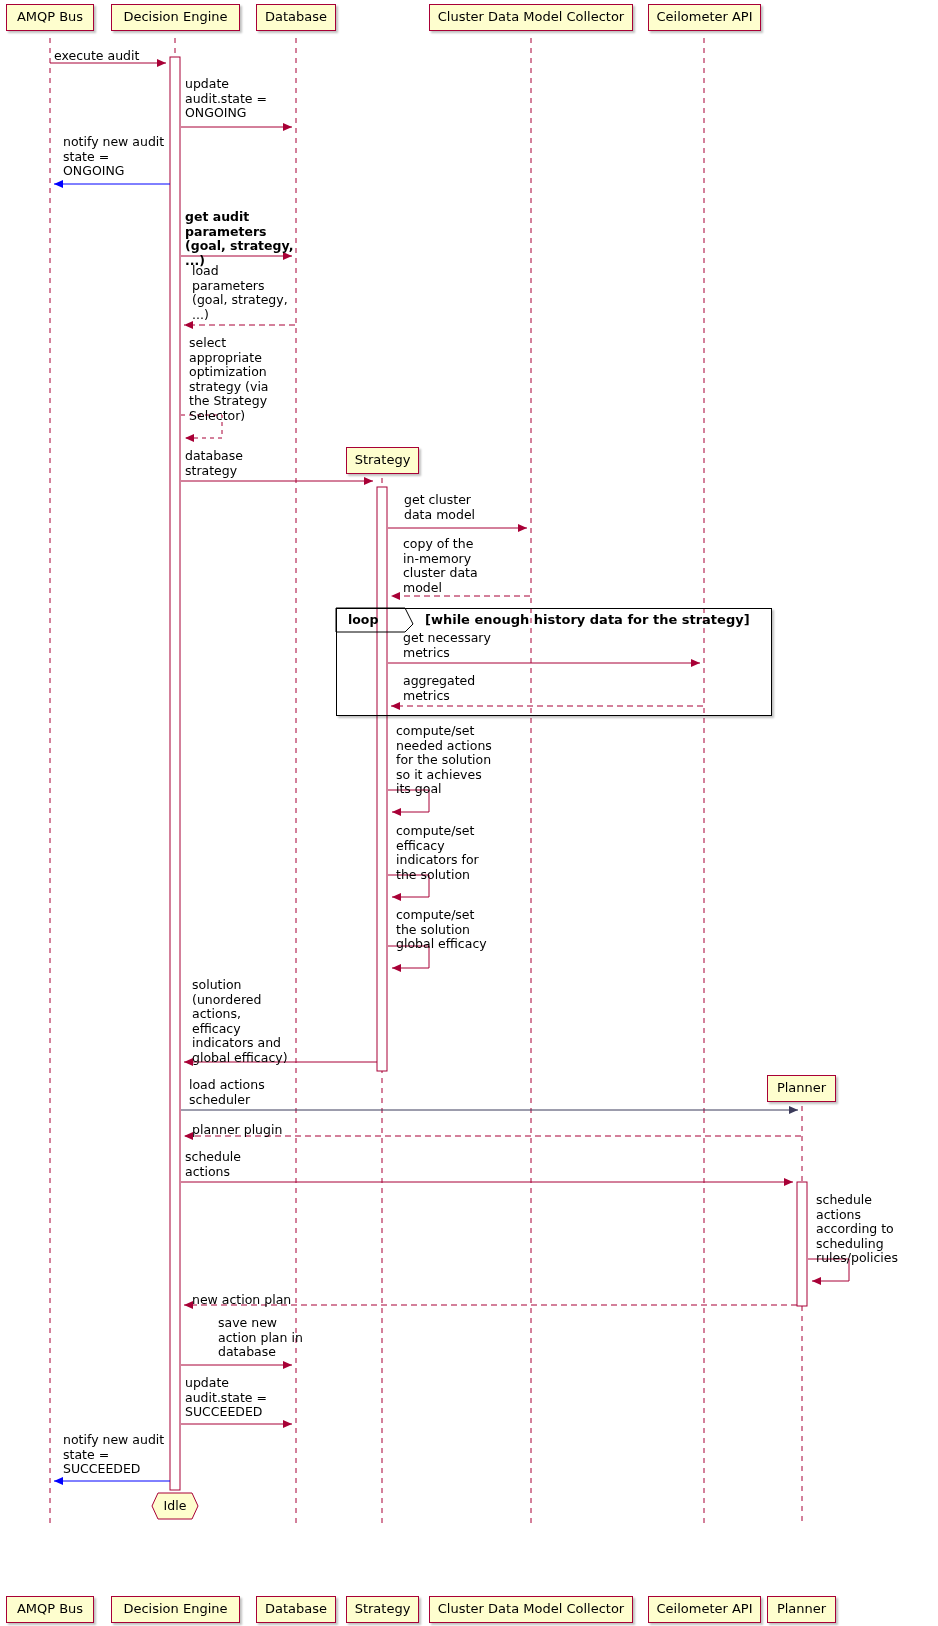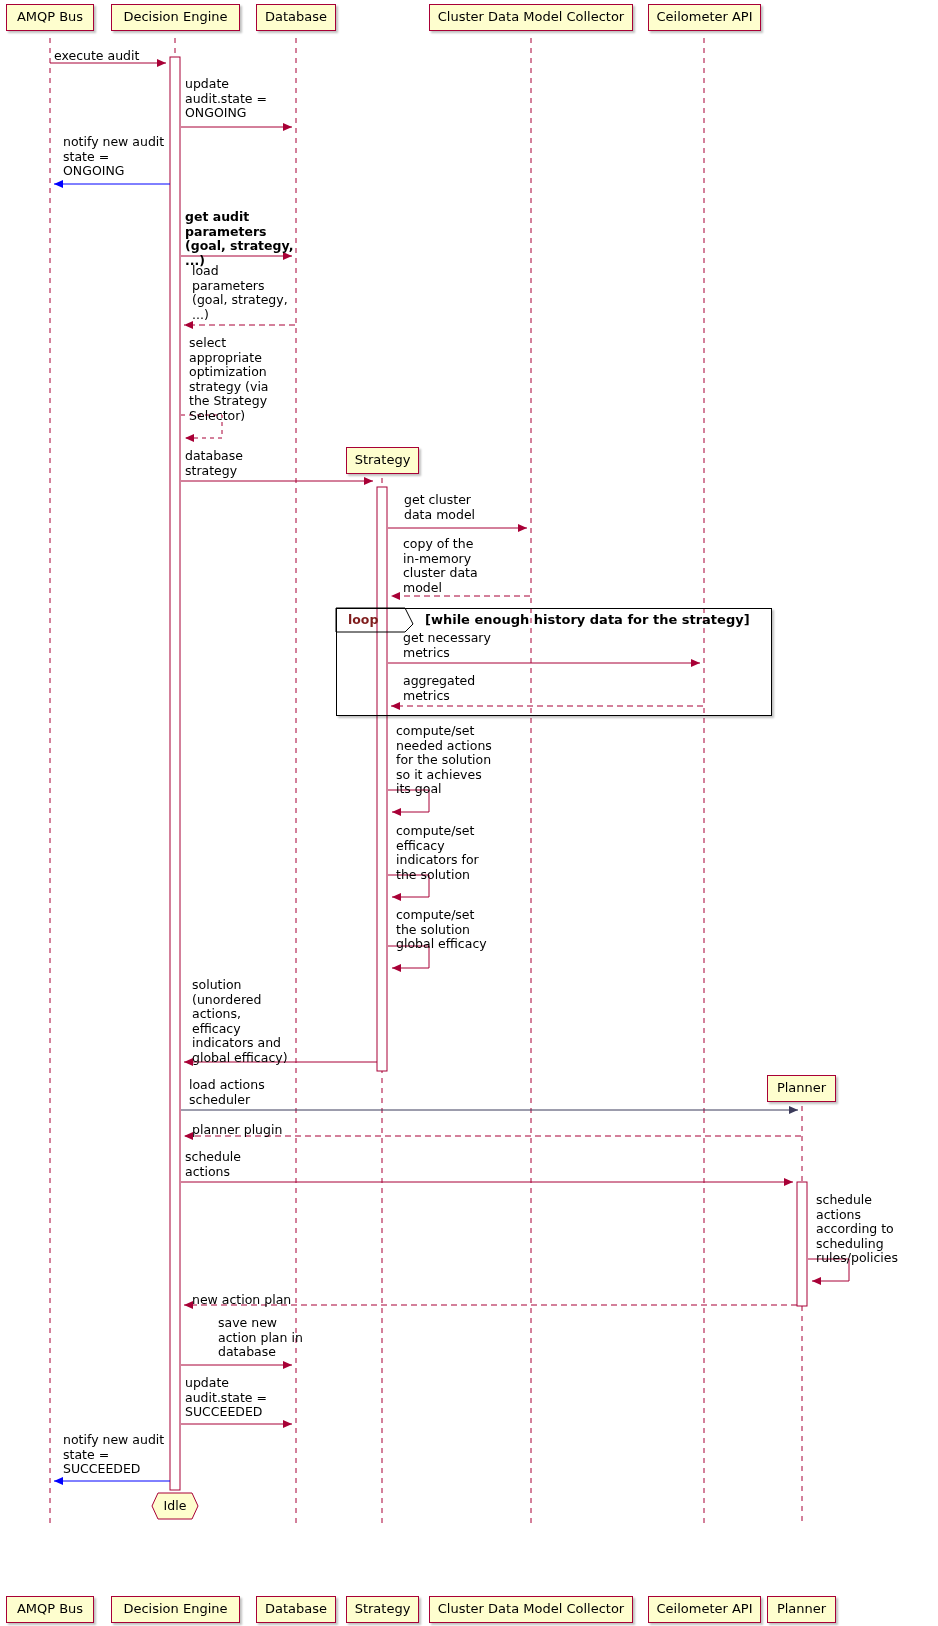--- a/index.html
+++ b/index.html
@@ -48,21 +48,21 @@
     position: absolute;
     border: 1px solid #000000;
     background: transparent;
     box-shadow: 2px 2px 2px rgba(0,0,0,0.25);
     box-sizing: border-box;
   }
   .loop-tab {
     position: absolute;
     font-size: 12.5px;
     font-weight: bold;
-    color: #7f1d1d;
+    color: #000000;
   }
   .loop-cond {
     position: absolute;
     font-size: 13px;
     font-weight: bold;
     color: #000000;
   }
   .idle-note {
     position: absolute;
     font-size: 12.5px;

